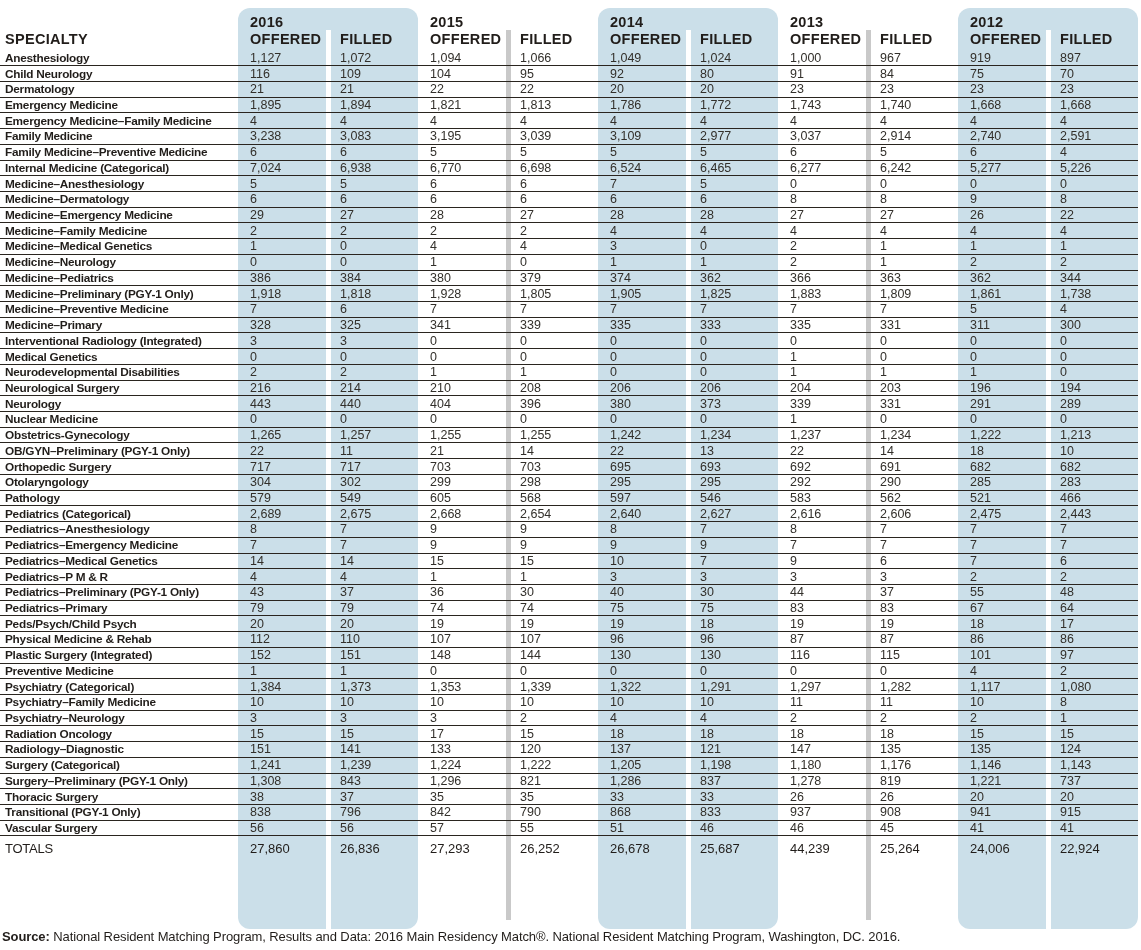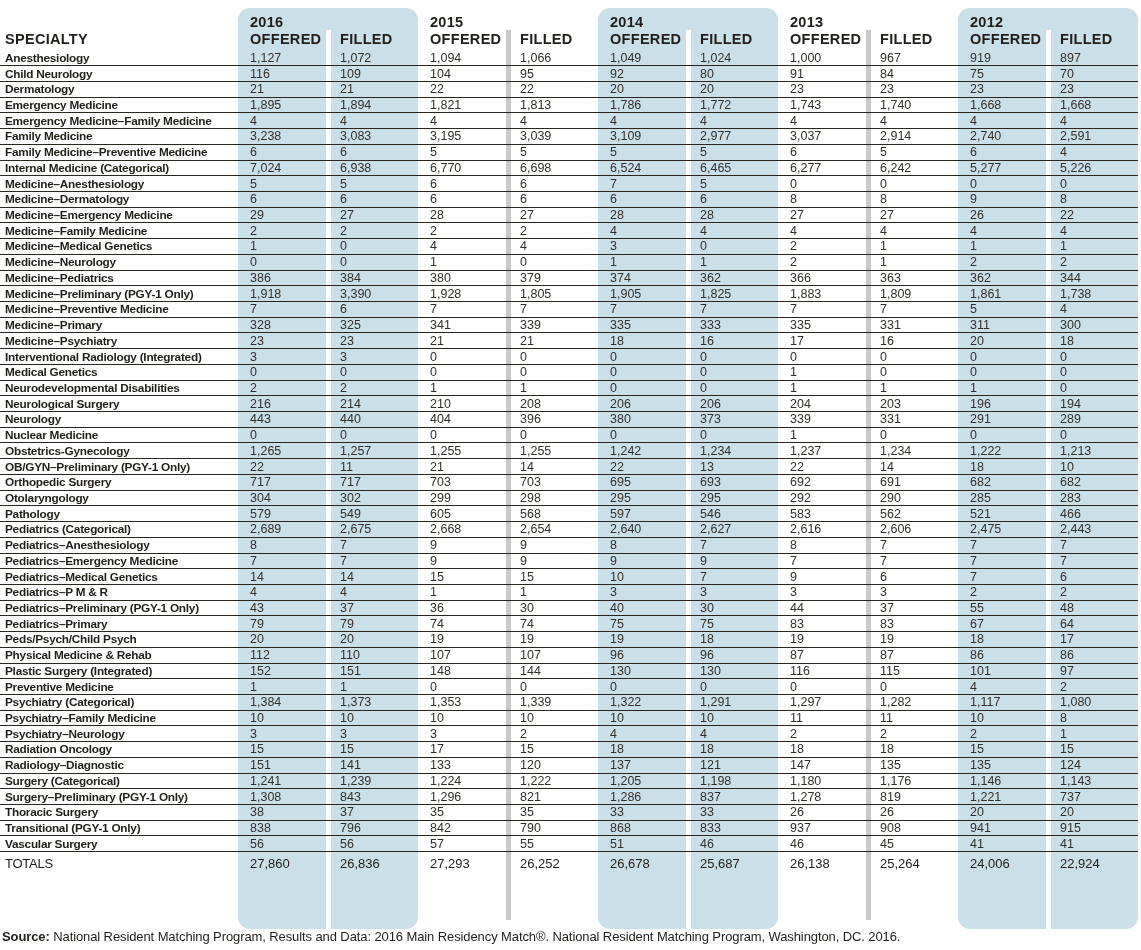--- a/index.html
+++ b/index.html
@@ -278,21 +278,21 @@
           <td class="num">374</td>
           <td class="num">362</td>
           <td class="num">366</td>
           <td class="num">363</td>
           <td class="num">362</td>
           <td class="num">344</td>
         </tr>
         <tr>
           <td class="sp">Medicine–Preliminary (PGY-1 Only)</td>
           <td class="num">1,918</td>
-          <td class="num">3,390</td>
+          <td class="num">1,818</td>
           <td class="num">1,928</td>
           <td class="num">1,805</td>
           <td class="num">1,905</td>
           <td class="num">1,825</td>
           <td class="num">1,883</td>
           <td class="num">1,809</td>
           <td class="num">1,861</td>
           <td class="num">1,738</td>
         </tr>
         <tr>
@@ -315,33 +315,20 @@
           <td class="num">341</td>
           <td class="num">339</td>
           <td class="num">335</td>
           <td class="num">333</td>
           <td class="num">335</td>
           <td class="num">331</td>
           <td class="num">311</td>
           <td class="num">300</td>
         </tr>
         <tr>
-          <td class="sp">Medicine–Psychiatry</td>
-          <td class="num">23</td>
-          <td class="num">23</td>
-          <td class="num">21</td>
-          <td class="num">21</td>
-          <td class="num">18</td>
-          <td class="num">16</td>
-          <td class="num">17</td>
-          <td class="num">16</td>
-          <td class="num">20</td>
-          <td class="num">18</td>
-        </tr>
-        <tr>
           <td class="sp">Interventional Radiology (Integrated)</td>
           <td class="num">3</td>
           <td class="num">3</td>
           <td class="num">0</td>
           <td class="num">0</td>
           <td class="num">0</td>
           <td class="num">0</td>
           <td class="num">0</td>
           <td class="num">0</td>
           <td class="num">0</td>
@@ -751,21 +738,21 @@
           <td class="num">41</td>
         </tr>
         <tr class="totals">
           <td class="sp">TOTALS</td>
           <td class="num">27,860</td>
           <td class="num">26,836</td>
           <td class="num">27,293</td>
           <td class="num">26,252</td>
           <td class="num">26,678</td>
           <td class="num">25,687</td>
-          <td class="num">26,138</td>
+          <td class="num">44,239</td>
           <td class="num">25,264</td>
           <td class="num">24,006</td>
           <td class="num">22,924</td>
         </tr>
       </tbody>
   </table>
 
   <p class="source"><span class="src-label">Source:</span><span> National Resident Matching Program, Results and Data: 2016 Main Residency Match®. National Resident Matching Program, Washington, DC. 2016.</span></p>
 
 </div>

